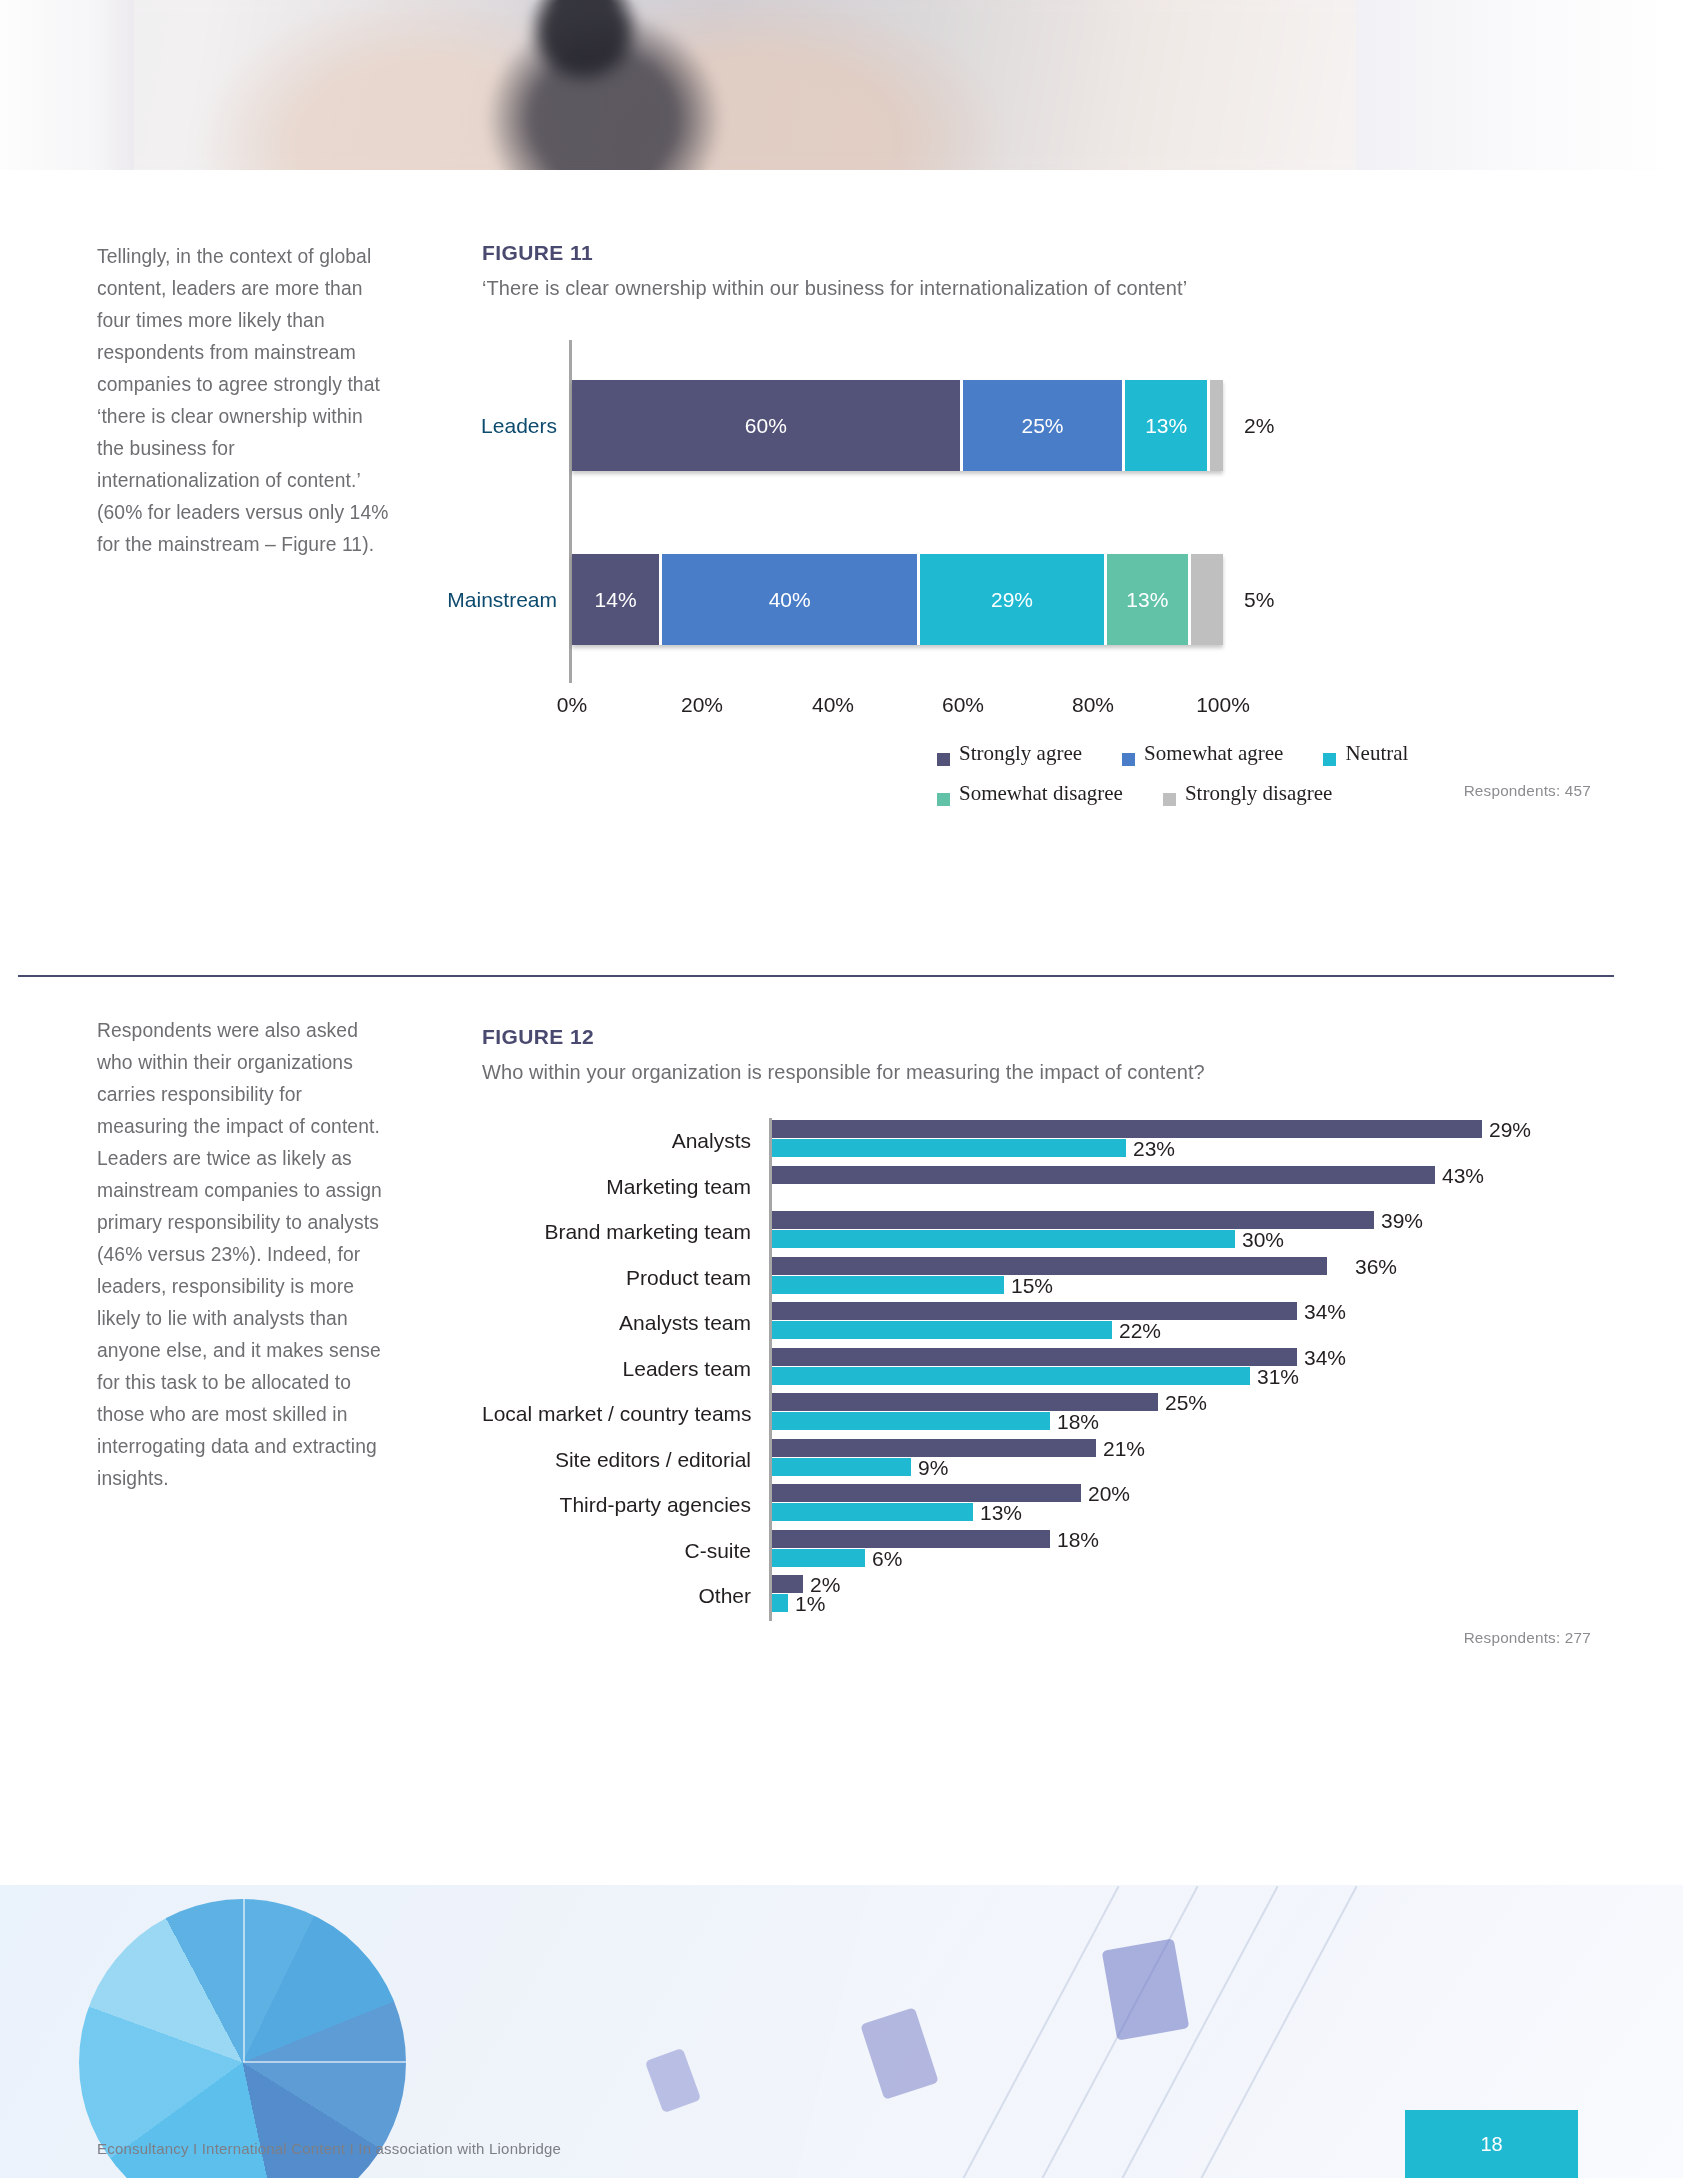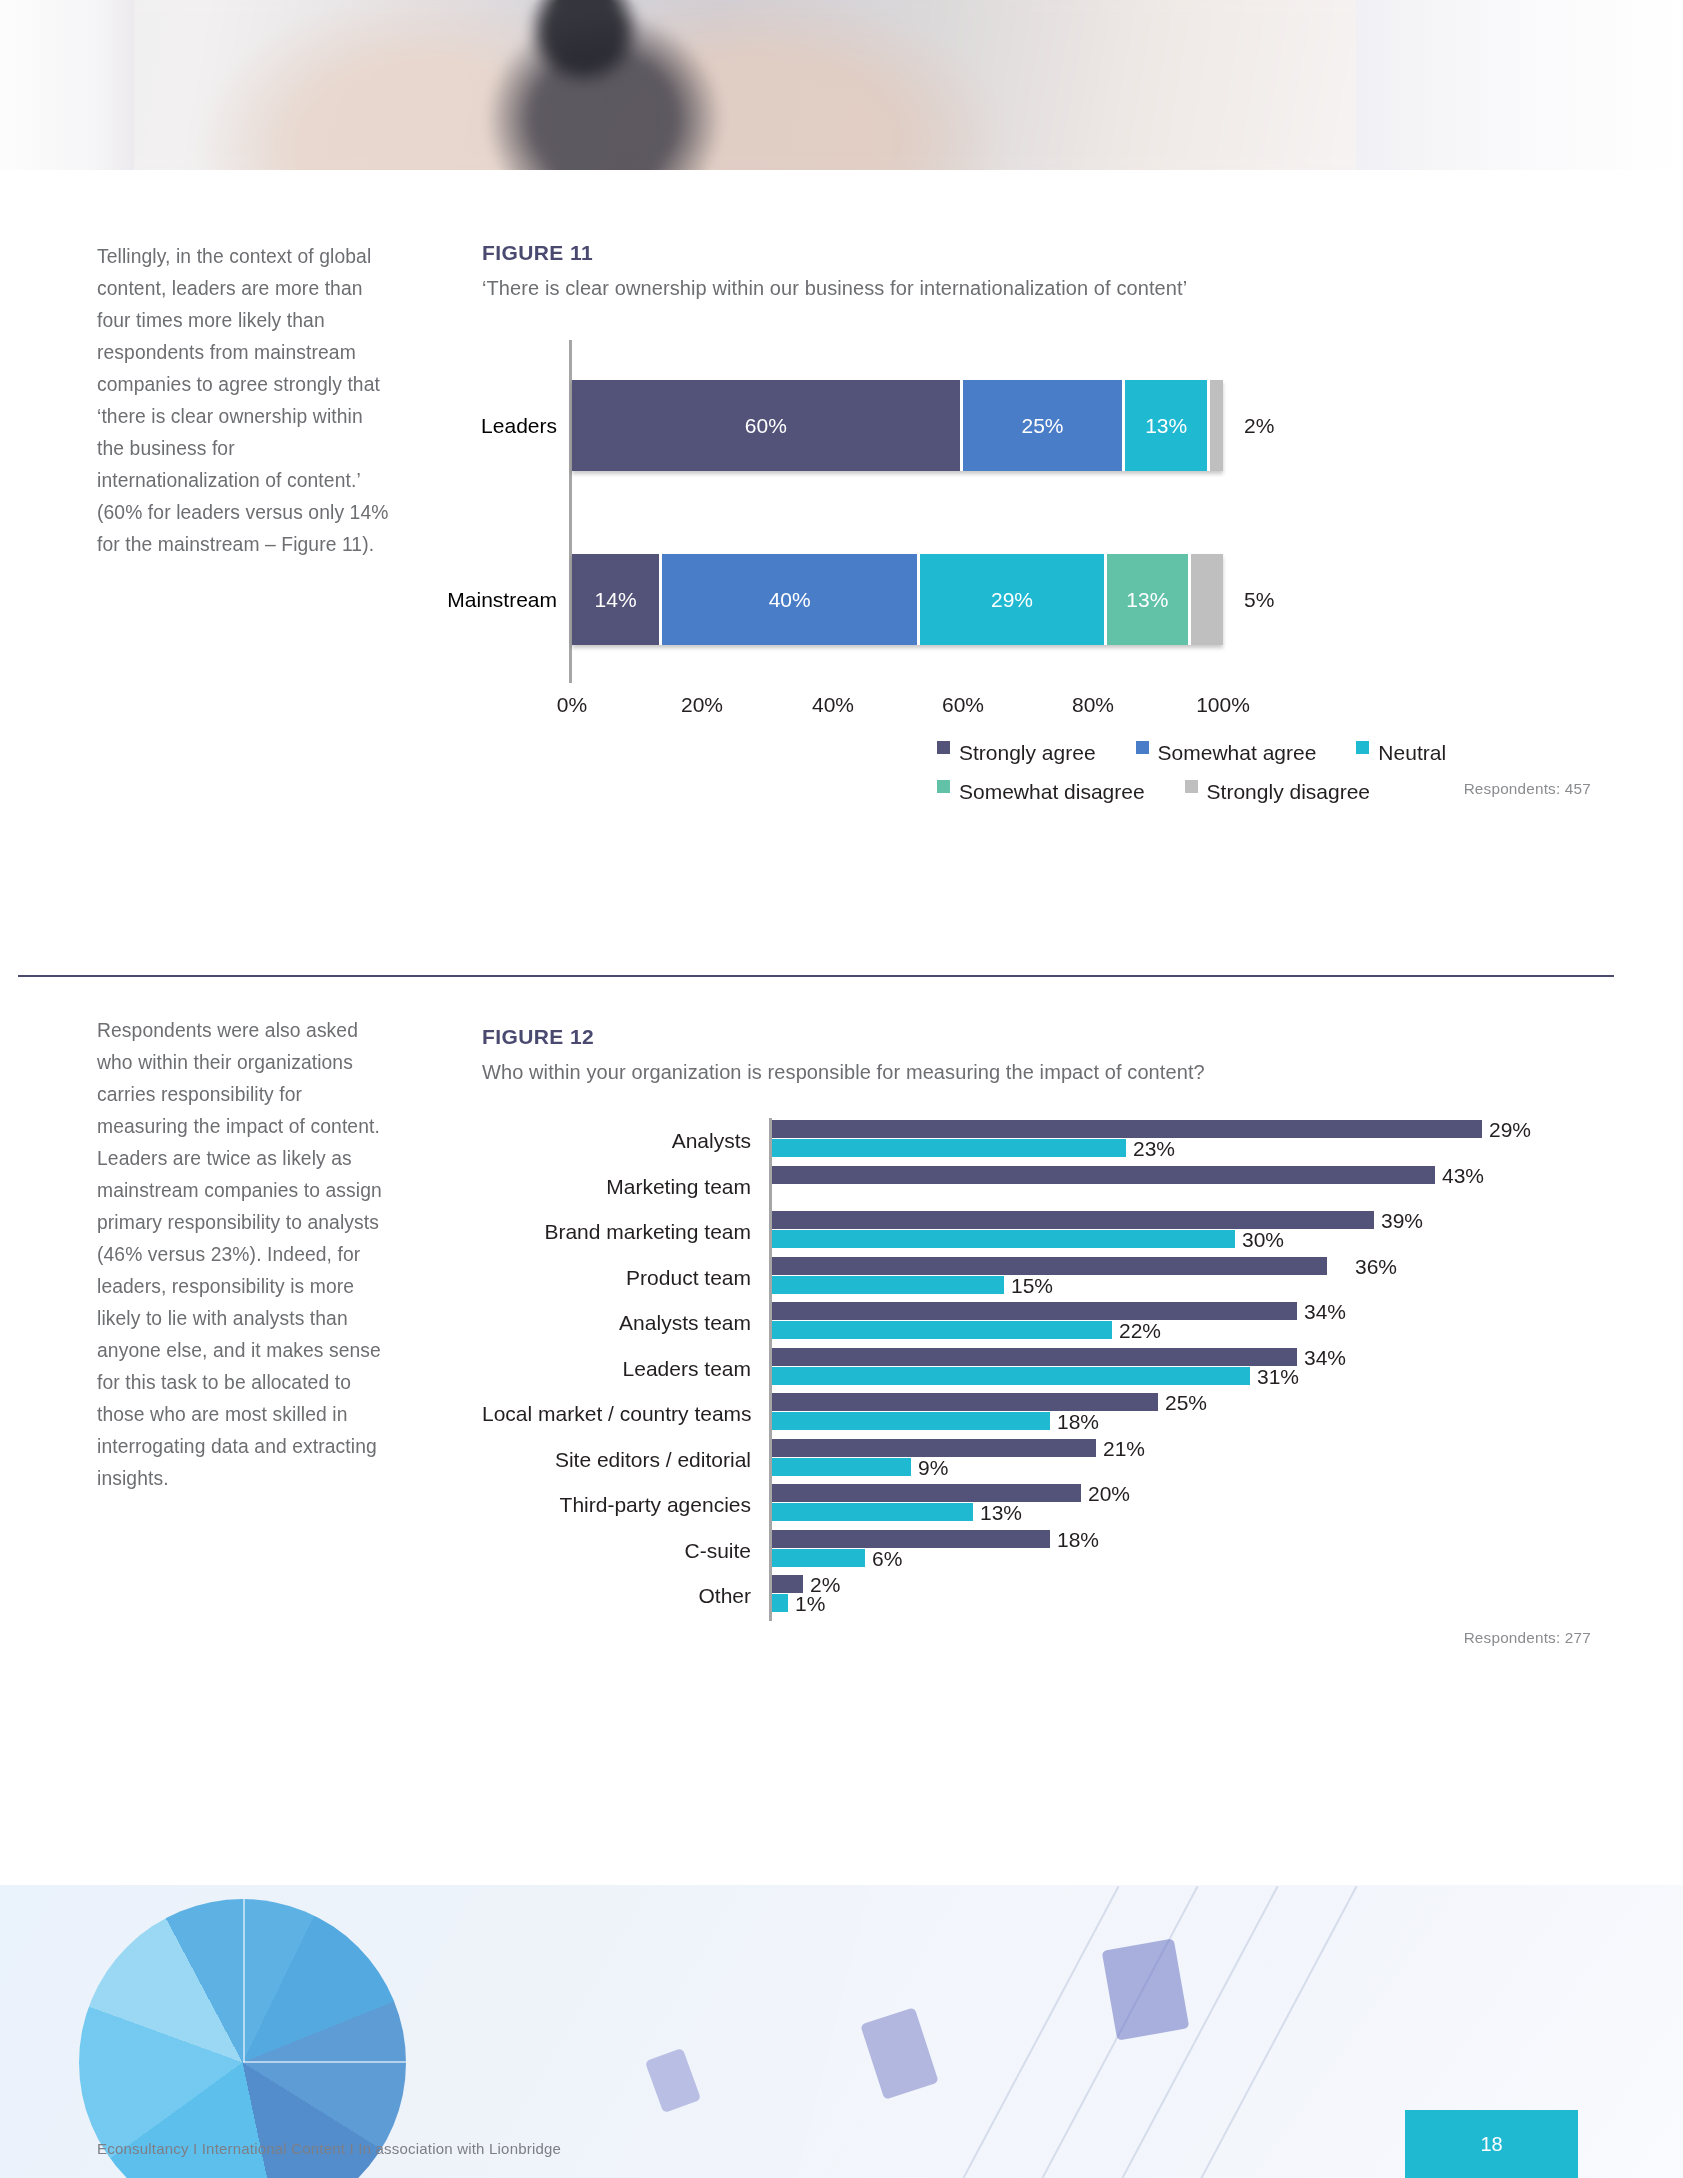--- a/index.html
+++ b/index.html
@@ -61,21 +61,21 @@
   
   #fig11{position:absolute;left:482px;top:241px;width:1109px;}
   .f11-plot{position:relative;margin-top:40px;height:343px;}
   .f11-axis{
     position:absolute;left:87px;top:0;width:3px;height:343px;background:#a6a6a6;
   }
   .f11-row{position:absolute;left:0;width:100%;height:91px;}
   .f11-cat{
     position:absolute;right:calc(100% - 75px);
     width:238px;text-align:right;
-    font-size:21px;color:#000000;
+    font-size:21px;color:#0c4a6e;
     top:50%;transform:translateY(-50%);
   }
   .f11-bar{
     position:absolute;left:90px;height:91px;display:flex;
     box-shadow:0 3px 4px rgba(0,0,0,0.22);
   }
   .f11-seg{
     height:100%;display:flex;align-items:center;justify-content:center;
     color:#ffffff;font-size:21px;box-sizing:border-box;
     border-right:3px solid #ffffff;
@@ -89,21 +89,21 @@
   .f11-ticks{position:relative;height:40px;margin-left:90px;width:651px;}
   .f11-tick{
     position:absolute;top:10px;transform:translateX(-50%);
     font-size:21px;color:#231f20;white-space:nowrap;
   }
 
   .f11-legend{margin-top:18px;margin-left:0;}
   .legend-line{display:flex;align-items:center;}
   .legend-line.l1{margin-left:455px;}
   .legend-line.l2{margin-left:455px;margin-top:15px;}
-  .leg-item{display:flex;align-items:flex-start;margin-right:40px;}
+  .leg-item{display:flex;align-items:flex-end;margin-right:40px;font-family:Liberation Serif, serif;}
   .leg-sq{width:13px;height:13px;margin-right:9px;display:inline-block;}
   .leg-tx{font-size:21px;color:#231f20;white-space:nowrap;}
 
   
   #fig12{position:absolute;left:482px;top:1025px;width:1109px;}
   .f12-plot{position:relative;margin-top:34px;height:505px;}
   .f12-axis{position:absolute;left:287px;top:0;width:3px;height:503px;background:#a6a6a6;}
   .f12-row{position:absolute;left:0;width:100%;height:46px;}
   .f12-cat{
     position:absolute;left:0;width:269px;text-align:right;

